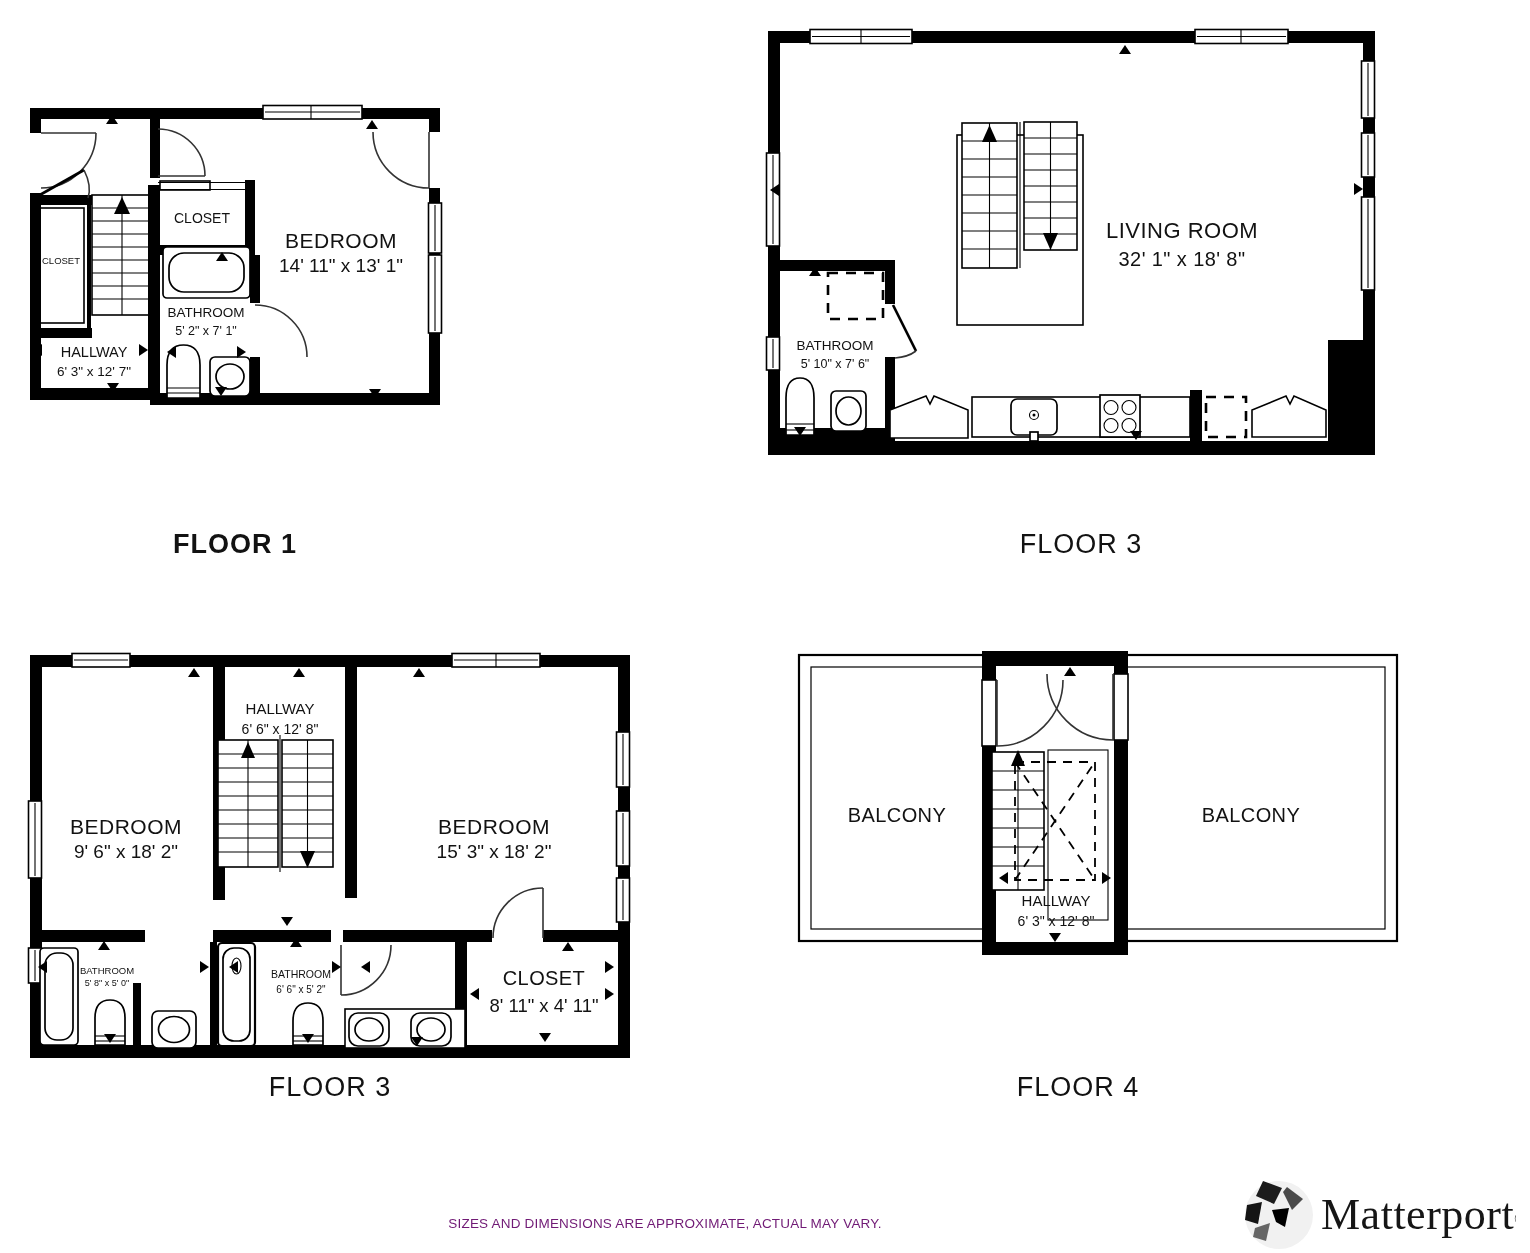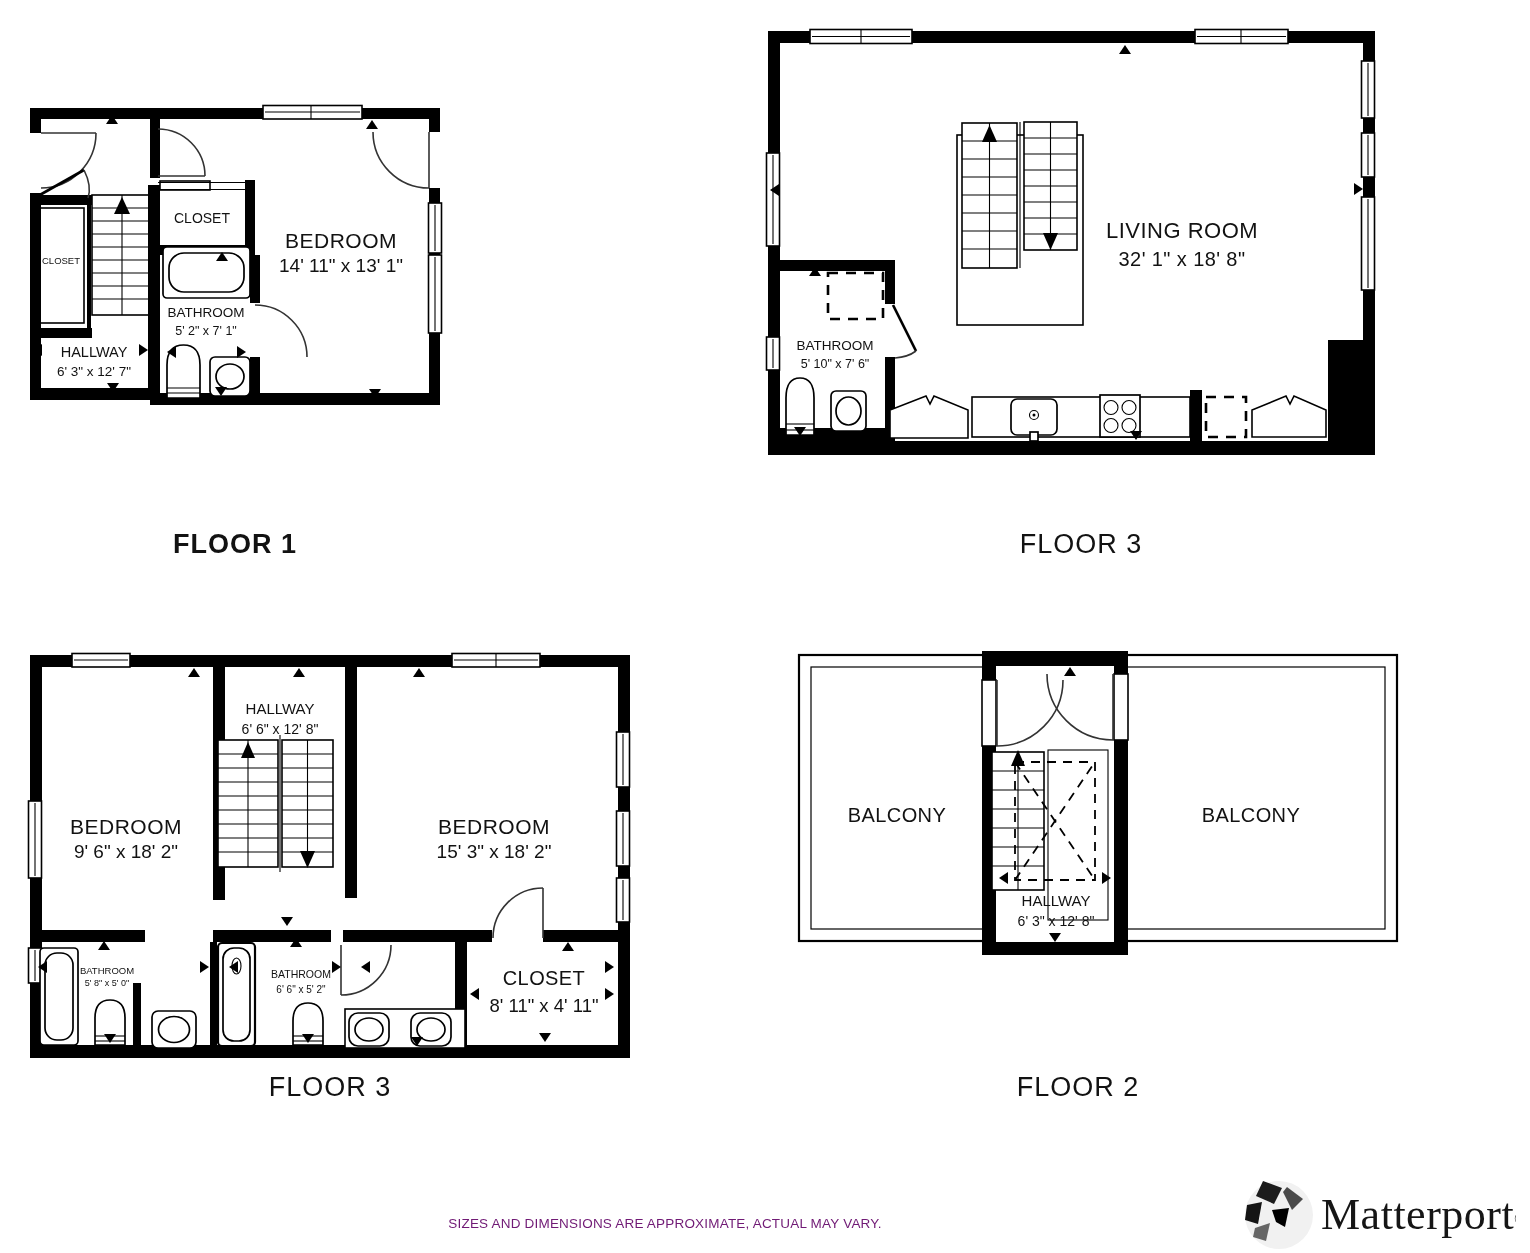--- a/index.html
+++ b/index.html
@@ -410,21 +410,21 @@
         <text class="t20" x="1231" y="822">BALCONY</text>
         <text class="t15" x="1036" y="906">HALLWAY</text>
         <text class="t14" x="1036" y="926">6' 3" x 12' 8"</text>
       </g>
     </svg>
   </div>
 
   <div class="floor-title" style="left:235px;top:529px;font-weight:bold;">FLOOR 1</div>
   <div class="floor-title" style="left:1081px;top:529px;">FLOOR 3</div>
   <div class="floor-title" style="left:330px;top:1072px;">FLOOR 3</div>
-  <div class="floor-title" style="left:1078px;top:1072px;">FLOOR 2</div>
+  <div class="floor-title" style="left:1078px;top:1072px;">FLOOR 4</div>
 
   <div class="footer-note">SIZES AND DIMENSIONS ARE APPROXIMATE, ACTUAL MAY VARY.</div>
 
   <div class="brand">
     <svg width="72" height="72" viewBox="0 0 72 72">
       <circle cx="36" cy="36" r="34" fill="#f1f1f1"></circle>
       <polygon points="20,2 39,9 31,25 13,17" fill="#1c1c1c"></polygon>
       <polygon points="44,8 60,20 49,31 40,13" fill="#4a4a4a"></polygon>
       <polygon points="4,26 19,23 15,45 2,41" fill="#141414"></polygon>
       <polygon points="12,49 27,44 23,62 10,58" fill="#666666"></polygon>

